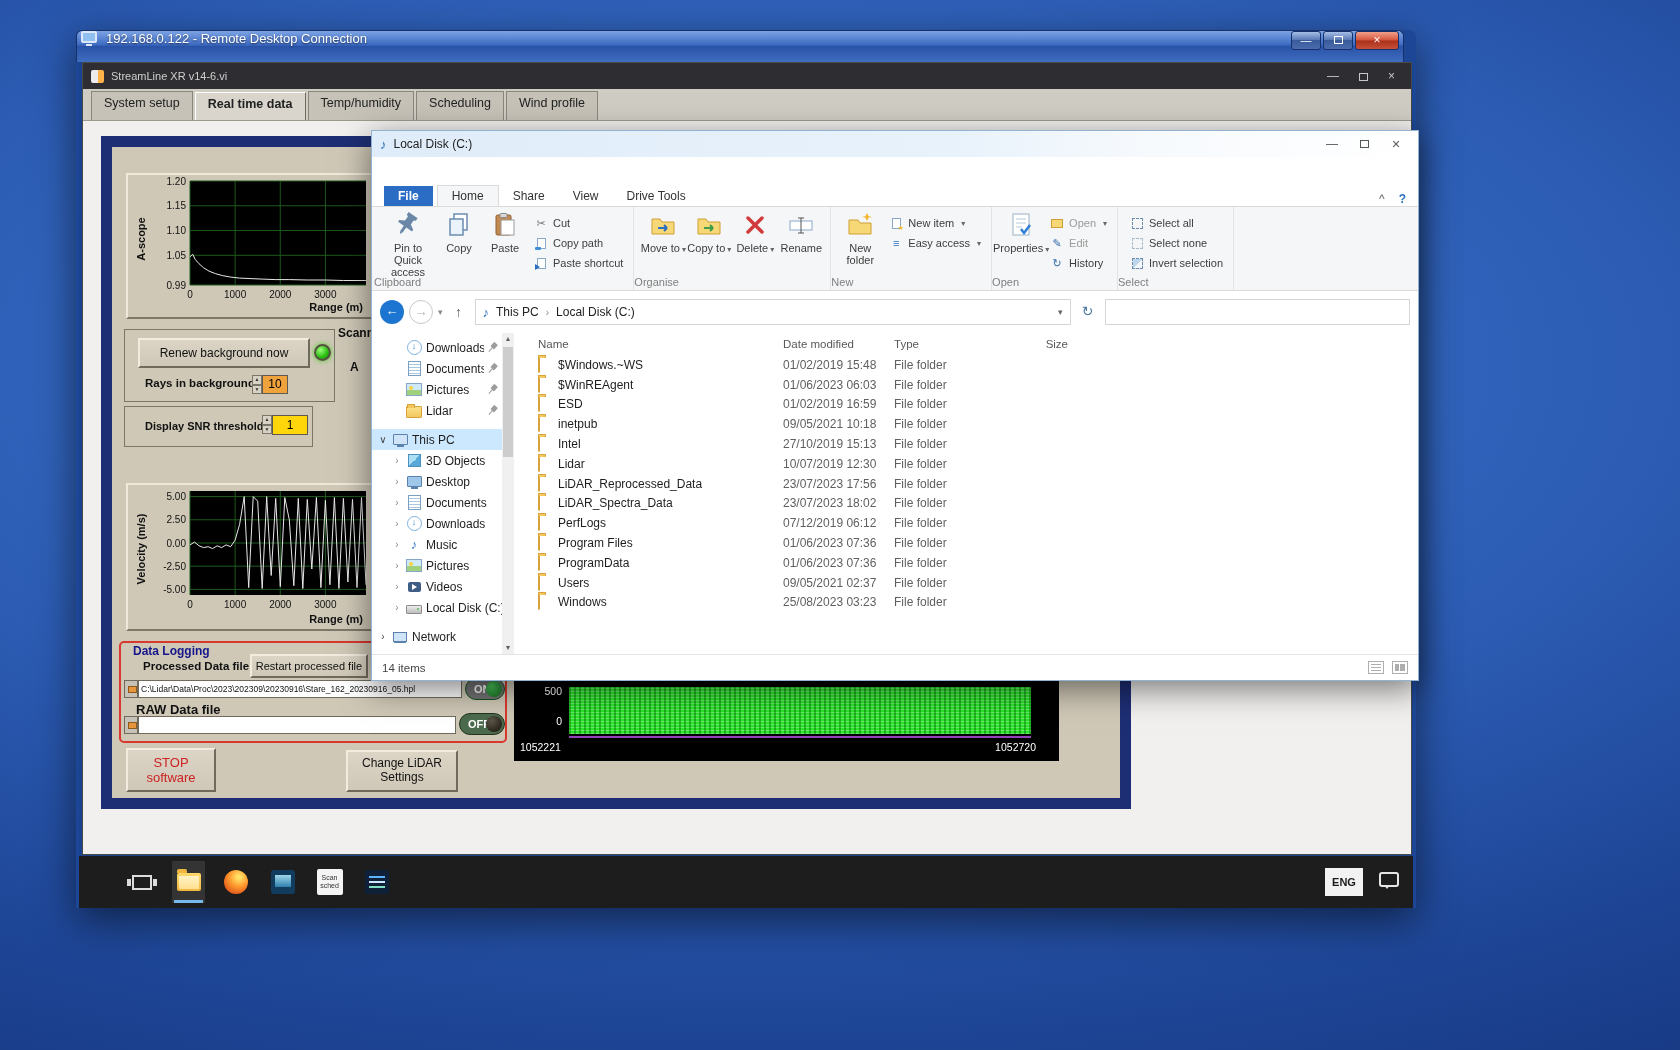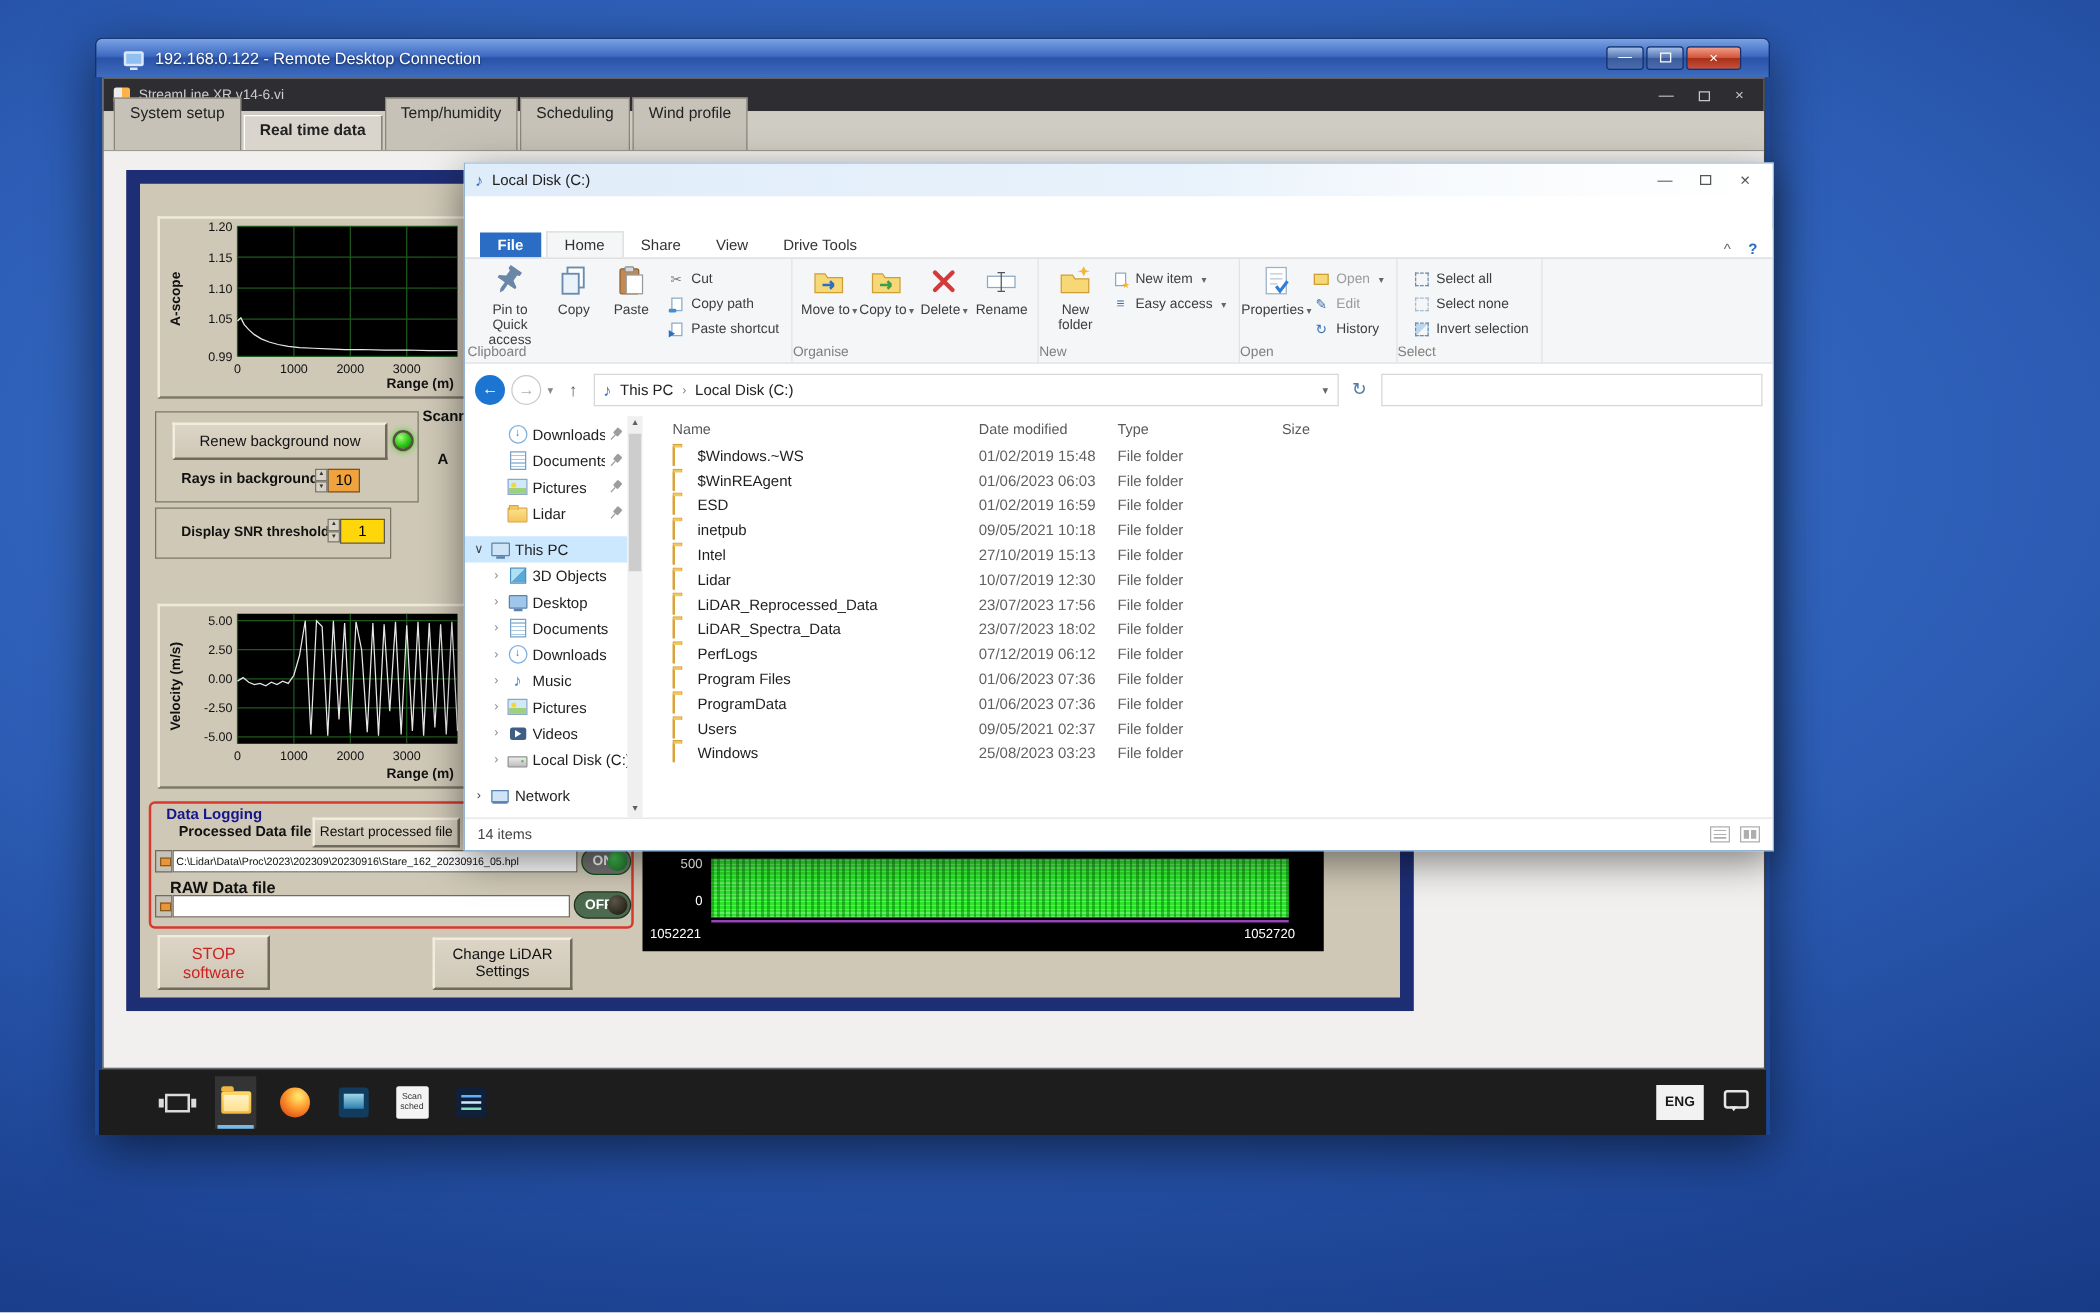--- a/index.html
+++ b/index.html
@@ -1,37 +1,37 @@
 <!DOCTYPE html>
 <html><head>
 <meta charset="utf-8">
 <style>
 *{margin:0;padding:0;box-sizing:border-box;font-family:"Liberation Sans","DejaVu Sans",sans-serif}
 html,body{width:1680px;height:1050px;overflow:hidden}
 svg{font-family:inherit}
 .desktop{position:relative;width:1680px;height:1050px;background:radial-gradient(ellipse 120% 90% at 45% 35%,#3f79d4 0%,#2c5cb4 45%,#1d4494 72%,#143177 100%)}
 
 .rdp{position:absolute;left:76px;top:30px;width:1340px;height:878px;border-radius:7px 7px 0 0;box-shadow:0 12px 42px rgba(0,0,0,.55);background:#1d4796}
-.rdp-tb{position:absolute;left:0;top:0;right:0;height:32px;border-radius:6px 6px 0 0;background:linear-gradient(#7ba3e4 0%,#3d6ac2 45%,#2a53a8 50%,#3f6dc0 100%);display:flex;align-items:center;padding:0 22px;border:1px solid #16306b;border-bottom:none}
+.rdp-tb{position:absolute;left:0;top:0;right:12px;height:32px;border-radius:6px 6px 0 0;background:linear-gradient(#7ba3e4 0%,#3d6ac2 45%,#2a53a8 50%,#3f6dc0 100%);display:flex;align-items:flex-start;padding:0 4px;border:1px solid #16306b;border-bottom:none}
 .rdp-ico{width:16px;height:12px;border:2px solid #dce8fa;border-radius:2px;background:#8fc0f0;position:relative}
 .rdp-ico::after{content:'';position:absolute;left:3px;bottom:-5px;width:6px;height:2px;background:#dce8fa}
 .rdp-title{color:#fff;font-size:13px;margin-left:9px;text-shadow:0 1px 2px rgba(0,0,0,.6)}
 .capbtns{margin-left:auto;display:flex;gap:2px}
 .capbtn{width:30px;height:19px;border:1px solid #16306b;border-radius:3px;background:linear-gradient(#a6bfe8,#5273b0 50%,#3a5a9a 50%,#4a6cae);color:#fff;font-size:11px;line-height:16px;text-align:center}
 .capbtn.close{width:44px;background:linear-gradient(#f0a08a,#d4543a 48%,#a93018 52%,#c8503a);font-size:12px}
 .sqg{display:inline-block;width:9px;height:8px;border:1px solid currentColor;margin-top:4px}
 .rdp-client{position:absolute;left:3px;right:3px;top:32px;bottom:0;background:#17438f;overflow:hidden}
 
 .lvw{position:absolute;left:3px;top:0;width:1330px;height:793px;background:#f1f0ee;border:1px solid #4a4a4a}
 .lv-tb{position:absolute;left:0;top:0;right:0;height:26px;background:#2e2e32;display:flex;align-items:center;padding:0 8px}
 .lv-ico{width:13px;height:13px;border-radius:2px;background:linear-gradient(90deg,#ececec 50%,#ffb24a 50%)}
 .lv-title{font-size:11px;margin-left:7px;color:#cfcfcf}
 .lv-caps{margin-left:auto;display:flex;gap:20px;font-size:12px;color:#c8c8c8;padding-right:8px;align-items:center}
 .lv-tabstrip{position:absolute;left:0;top:26px;right:0;height:32px;background:#cfccc3;border-bottom:1px solid #9d998f;display:flex;align-items:flex-end;padding-left:8px;gap:2px}
-.lv-tab{height:42px;padding:4px 12px;font-size:12.5px;background:#c6c2b8;border:1px solid #8a867c;border-bottom:none;color:#222;white-space:nowrap}
+.lv-tab{height:29px;padding:4px 12px;font-size:12.5px;background:#c6c2b8;border:1px solid #8a867c;border-bottom:none;color:#222;white-space:nowrap}
 .lv-tab.active{background:#d9d5cc;font-weight:bold;border-color:#fff #6f6b61 #d9d5cc #fff;height:28px}
 .lv-client{position:absolute;left:0;top:58px;right:0;bottom:0;background:#f1f0ee}
 .fp{position:absolute;left:18px;top:15px;width:1030px;height:673px;background:#cfc8b7;box-shadow:inset 0 0 0 11px #1e2e74}
 .fp>*{position:absolute}
 .lvbox{background:#cfc8b7;border:2px solid;border-color:#efe9db #7d7869 #7d7869 #efe9db}
 .lvbox>*{position:absolute}
 .lvframe{border:1px solid #7b7668}
 .lvframe>*{position:absolute}
 .lvbtn{background:linear-gradient(#dcd5c6,#cfc8b7);border:2px solid;border-color:#f2ecdf #6f6a5c #6f6a5c #f2ecdf;color:#111;text-align:center}
 .ylab{transform:rotate(-90deg);font-size:11px;font-weight:bold;color:#111;white-space:nowrap;text-align:center}
@@ -147,21 +147,21 @@
 .ni-videos::after{content:'';position:absolute;left:6px;top:5px;border:3px solid transparent;border-left:5px solid #fff}
 .ni-drive::before{content:'';width:15px;height:7px;background:linear-gradient(#ececec,#bdbdbd);border:1px solid #8d8d8d;border-radius:1px;margin-top:4px}
 .ni-drive::after{content:'';position:absolute;right:3px;bottom:6px;width:2px;height:2px;background:#58c258;border-radius:50%}
 .ni-network::before{content:'';width:12px;height:8px;border:1px solid #5b82ad;background:#cfe4f7}
 .ni-network::after{content:'';position:absolute;bottom:2px;left:2px;width:12px;height:2px;background:#5b82ad}
 .vsb{width:12px;background:#f0f0f0;position:relative;flex:0 0 12px}
 .vsb .sa{position:absolute;left:0;width:12px;height:12px;color:#606060;font-size:7px;text-align:center;line-height:12px}
 .vsb .thumb{position:absolute;left:1px;width:10px;top:14px;height:110px;background:#cdcdcd}
 .flist{flex:1;position:relative;overflow:hidden}
 .fhead{height:22px;display:flex;align-items:center;padding-left:24px;font-size:11.5px;color:#595959}
-.hc{padding-right:20px}
+.hc{padding-right:0}
 .hc.name{width:245px}
 .hc.date{width:111px}
 .hc.type{width:114px}
 .hc.size{width:60px;text-align:right}
 .frow{height:19.8px;display:flex;align-items:center;padding-left:24px;font-size:12px}
 .fic{flex:0 0 16px;margin-right:4px;position:relative}
 .fold{width:15px;height:11px;background:linear-gradient(#fbe18a,#f3c75e);border:1px solid #d9a33c;border-radius:1px;position:relative;margin-top:2px}
 .fold::before{content:'';position:absolute;top:-3px;left:-1px;width:6px;height:2px;background:#f3c75e;border:1px solid #d9a33c;border-bottom:none;border-radius:1px 1px 0 0}
 .fileic{width:12px;height:15px;background:#fdfdfd;border:1px solid #a9bdd1;position:relative;margin-left:1px}
 .fileic::after{content:'';position:absolute;top:2px;left:2px;right:2px;height:9px;background:repeating-linear-gradient(#c9d6e4 0 1px,transparent 1px 3px)}

